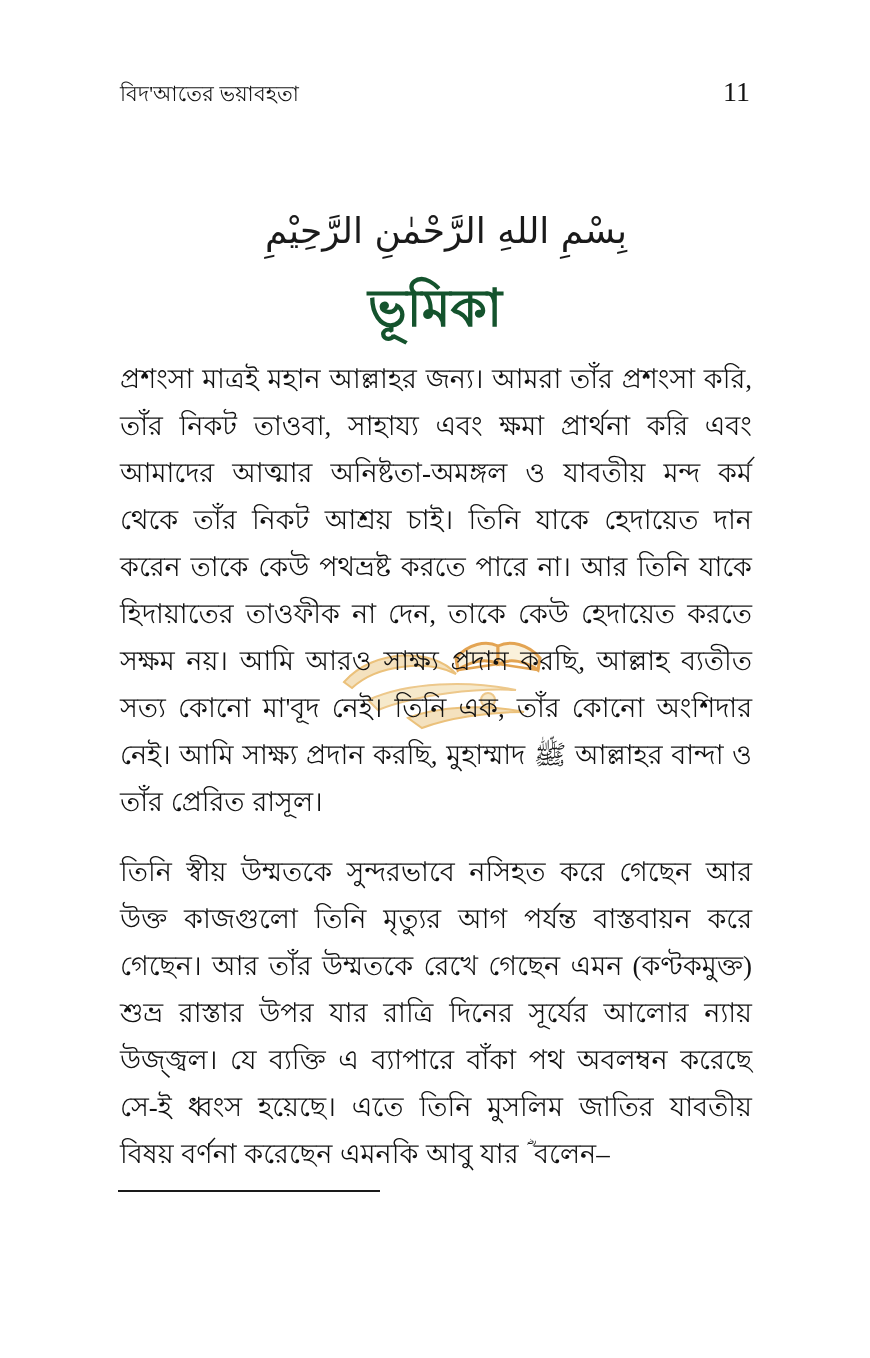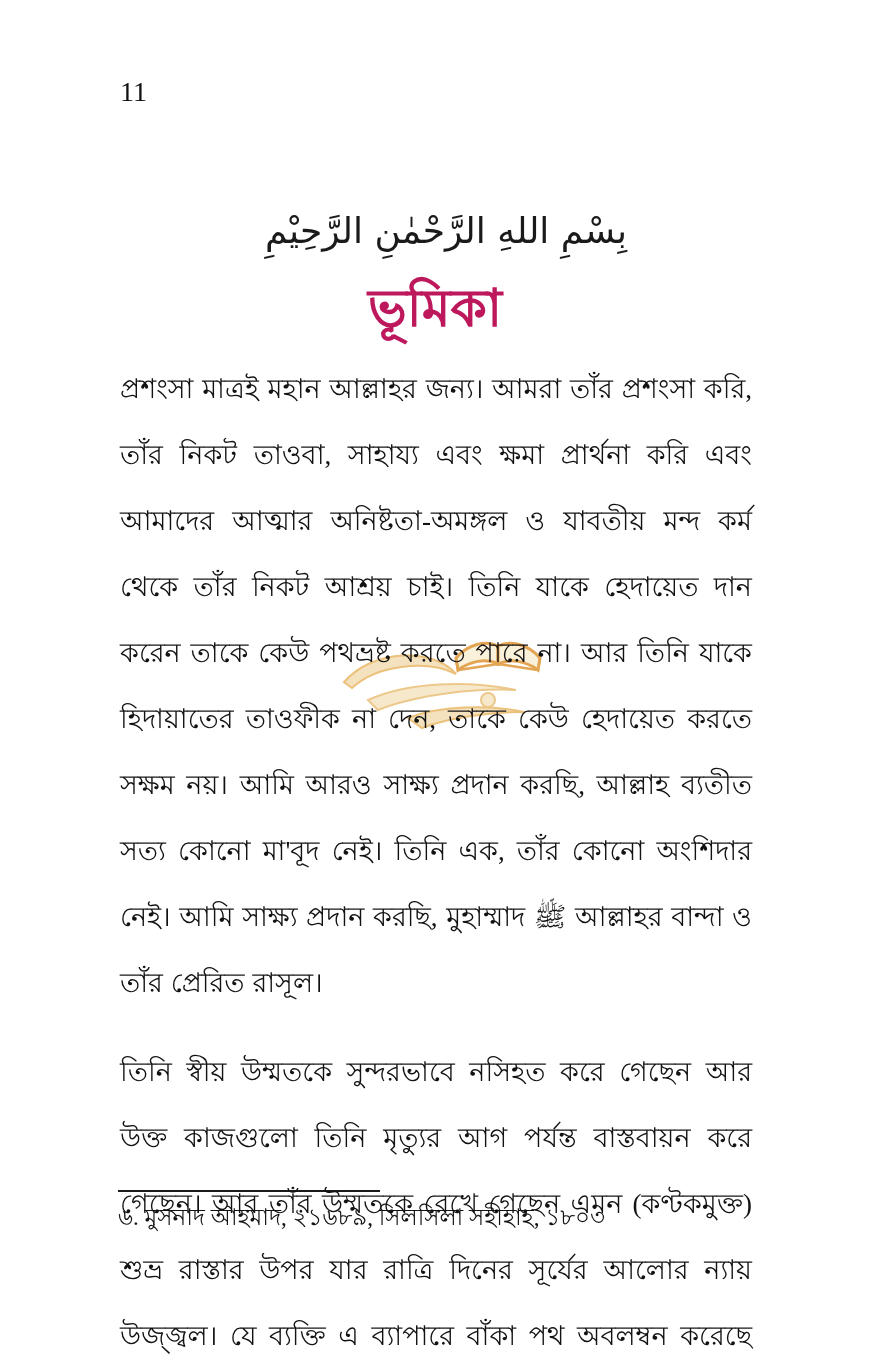--- a/index.html
+++ b/index.html
@@ -26,29 +26,29 @@
     direction:rtl;
     font-family:"DejaVu Sans","Liberation Serif",serif;
     color:#1a1a1a;
     margin-left:22px;
   }
   
   .chapter-title{
     position:absolute;left:0;right:0;top:278px;
     text-align:center;
     font-size:52px;font-weight:bold;line-height:62px;
-    color:#be185d;
+    color:#14532d;
   }
   
   .body-text{
     position:absolute;left:120px;top:356px;width:632px;
     z-index:2;
   }
   .para{
-    font-size:27px;line-height:66px;
+    font-size:27px;line-height:47px;
     text-align:justify;
     margin:0 0 23px 0;
     word-spacing:1px;
   }
   
   .footnote-rule{
     position:absolute;left:118px;top:1190px;
     width:262px;height:0;border-top:2.5px solid #1a1a1a;
   }
   .footnote{
@@ -62,20 +62,21 @@
     z-index:1;opacity:.95;
     pointer-events:none;
   }
 </style>
 </head>
 <body>
 
 <div class="page">
 
   <div class="header">
+    <span class="book-title">বিদ'আতের ভয়াবহতা</span>
     <span class="page-number">11</span>
   </div>
 
   <div class="bismillah">بِسْمِ اللهِ الرَّحْمٰنِ الرَّحِيْمِ</div>
 
   <div class="chapter-title">ভূমিকা</div>
 
   <div class="watermark">
     <svg width="210" height="104" viewBox="0 0 210 104" xmlns="http://www.w3.org/2000/svg">
 
@@ -94,15 +95,14 @@
     </svg>
   </div>
 
   <div class="body-text">
     <p class="para">প্রশংসা মাত্রই মহান আল্লাহর জন্য। আমরা তাঁর প্রশংসা করি, তাঁর নিকট তাওবা, সাহায্য এবং ক্ষমা প্রার্থনা করি এবং আমাদের আত্মার অনিষ্টতা-অমঙ্গল ও যাবতীয় মন্দ কর্ম থেকে তাঁর নিকট আশ্রয় চাই। তিনি যাকে হেদায়েত দান করেন তাকে কেউ পথভ্রষ্ট করতে পারে না। আর তিনি যাকে হিদায়াতের তাওফীক না দেন, তাকে কেউ হেদায়েত করতে সক্ষম নয়। আমি আরও সাক্ষ্য প্রদান করছি, আল্লাহ ব্যতীত সত্য কোনো মা'বূদ নেই। তিনি এক, তাঁর কোনো অংশিদার নেই। আমি সাক্ষ্য প্রদান করছি, মুহাম্মাদ ﷺ আল্লাহর বান্দা ও তাঁর প্রেরিত রাসূল।</p>
     <p class="para">তিনি স্বীয় উম্মতকে সুন্দরভাবে নসিহত করে গেছেন আর উক্ত কাজগুলো তিনি মৃত্যুর আগ পর্যন্ত বাস্তবায়ন করে গেছেন। আর তাঁর উম্মতকে রেখে গেছেন এমন (কণ্টকমুক্ত) শুভ্র রাস্তার উপর যার রাত্রি দিনের সূর্যের আলোর ন্যায় উজ্জ্বল। যে ব্যক্তি এ ব্যাপারে বাঁকা পথ অবলম্বন করেছে সে-ই ধ্বংস হয়েছে। এতে তিনি মুসলিম জাতির যাবতীয় বিষয় বর্ণনা করেছেন এমনকি আবু যার ؓ বলেন–</p>
 
   </div>
 
   <div class="footnote-rule"></div>
-  <div class="footnote">৬. মুসনাদ আহমাদ, ২১৬৮৯, সিলসিলা সহীহাহ, ১৮০৩</div>
 
 </div>
 
 </body></html>

